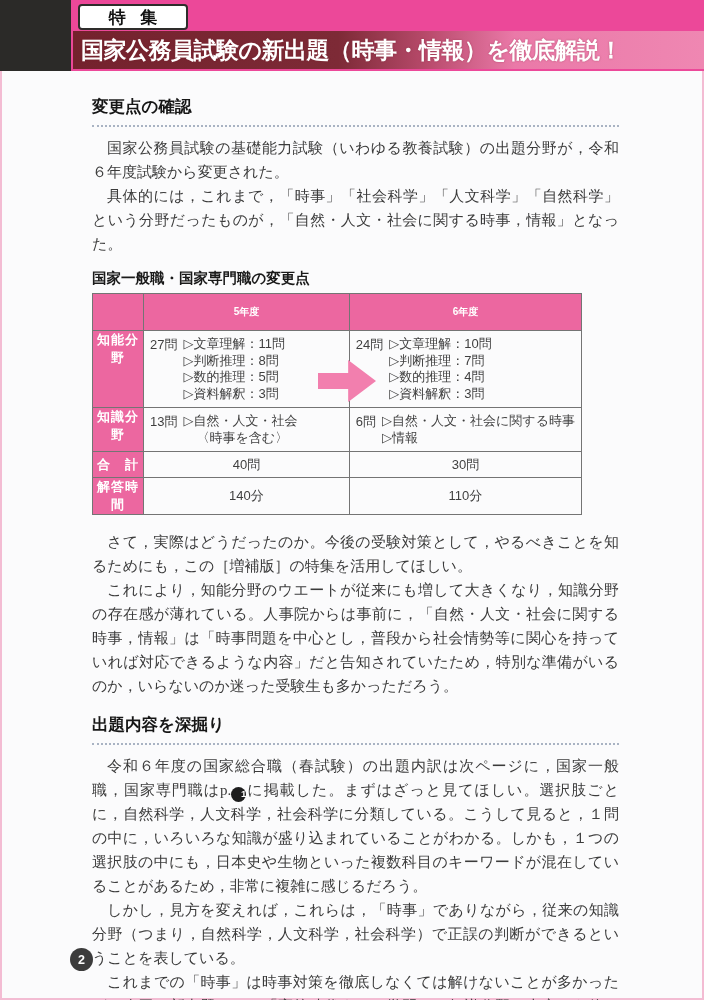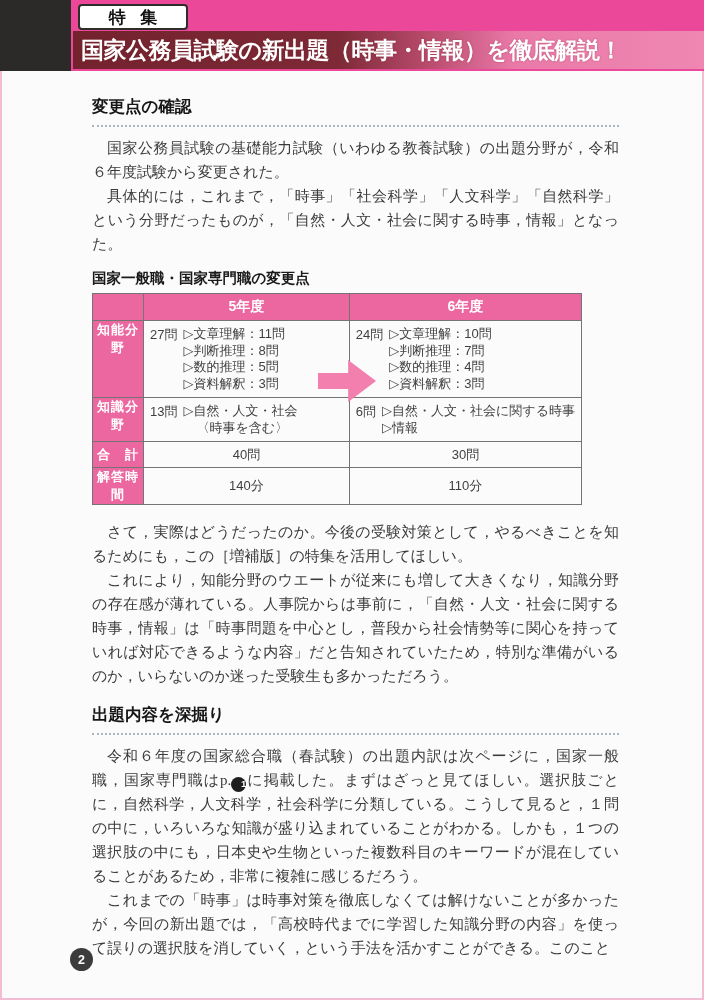--- a/index.html
+++ b/index.html
@@ -28,21 +28,21 @@
   p.body{margin:0;font-size:15px;line-height:24px;text-align:justify;text-indent:1em;color:#3b3b3b;}
   .pblock{margin-top:9px;}
   
   .tbl-title{margin-top:13px;margin-bottom:5px;font-family:"Liberation Sans","DejaVu Sans",sans-serif;
          font-weight:bold;font-size:14.5px;color:#1a1a1a;}
   .tbl-wrap{position:relative;width:490px;}
   table.chg{border-collapse:collapse;width:490px;font-family:"Liberation Sans","DejaVu Sans",sans-serif;
          font-size:13px;color:#3f3f3f;}
   table.chg td,table.chg th{border:1px solid #747474;padding:0;box-sizing:border-box;}
   .col-stub{width:57px;}.col-y5{width:218px;}.col-y6{width:215px;}
-  .hd{background:#ec67a0;color:#ffffff;font-weight:bold;text-align:center;height:27px;font-size:14px;}
+  .hd{background:#ec67a0;color:#ffffff;font-weight:bold;text-align:center;height:37px;font-size:10px;}
   .stub{background:#ec67a0;color:#ffffff;font-weight:bold;text-align:center;font-size:13px;letter-spacing:1px;}
   .bd{display:flex;gap:6px;padding:5px 6px;align-items:flex-start;}
   .bd .total{white-space:nowrap;}
   .bd .items>div{line-height:16.5px;white-space:nowrap;}
   .bd .items>div.indent{padding-left:13px;}
   .cc{text-align:center;height:26px;}
   .r1 td{height:72px;vertical-align:top;}
   .r2 td{height:44px;vertical-align:top;}
   .arrow{position:absolute;left:226px;top:66px;width:58px;height:44px;background:#f27fae;
          clip-path:polygon(0 32%,52% 32%,52% 2%,100% 50%,52% 98%,52% 68%,0 68%);}
@@ -155,20 +155,21 @@
 
     <div class="pblock" style="margin-top:15px;">
       <p class="body">さて，実際はどうだったのか。今後の受験対策として，やるべきことを知るためにも，この［増補版］の特集を活用してほしい。</p>
       <p class="body">これにより，知能分野のウエートが従来にも増して大きくなり，知識分野の存在感が薄れている。人事院からは事前に，「自然・人文・社会に関する時事，情報」は「時事問題を中心とし，普段から社会情勢等に関心を持っていれば対応できるような内容」だと告知されていたため，特別な準備がいるのか，いらないのか迷った受験生も多かっただろう。</p>
     </div>
 
     <div class="sec-heading" style="margin-top:16px;">出題内容を深掘り</div>
 
     <div class="pblock">
       <p class="body"><span>令和６年度の国家総合職（春試験）の出題内訳は次ページに，国家一般職，国家専門職はp.</span><span class="pbadge">16</span><span>に掲載した。まずはざっと見てほしい。選択肢ごとに，自然科学，人文科学，社会科学に分類している。こうして見ると，１問の中に，いろいろな知識が盛り込まれていることがわかる。しかも，１つの選択肢の中にも，日本史や生物といった複数科目のキーワードが混在していることがあるため，非常に複雑に感じるだろう。</span></p>
+      <p class="body">しかし，見方を変えれば，これらは，「時事」でありながら，従来の知識分野（つまり，自然科学，人文科学，社会科学）で正誤の判断ができるということを表している。</p>
       <p class="body">これまでの「時事」は時事対策を徹底しなくては解けないことが多かったが，今回の新出題では，「高校時代までに学習した知識分野の内容」を使って誤りの選択肢を消していく，という手法を活かすことができる。このこと</p>
     </div>
 
   </div>
 
   <div class="page-num">
     <span>2</span>
   </div>
 
 </div>

